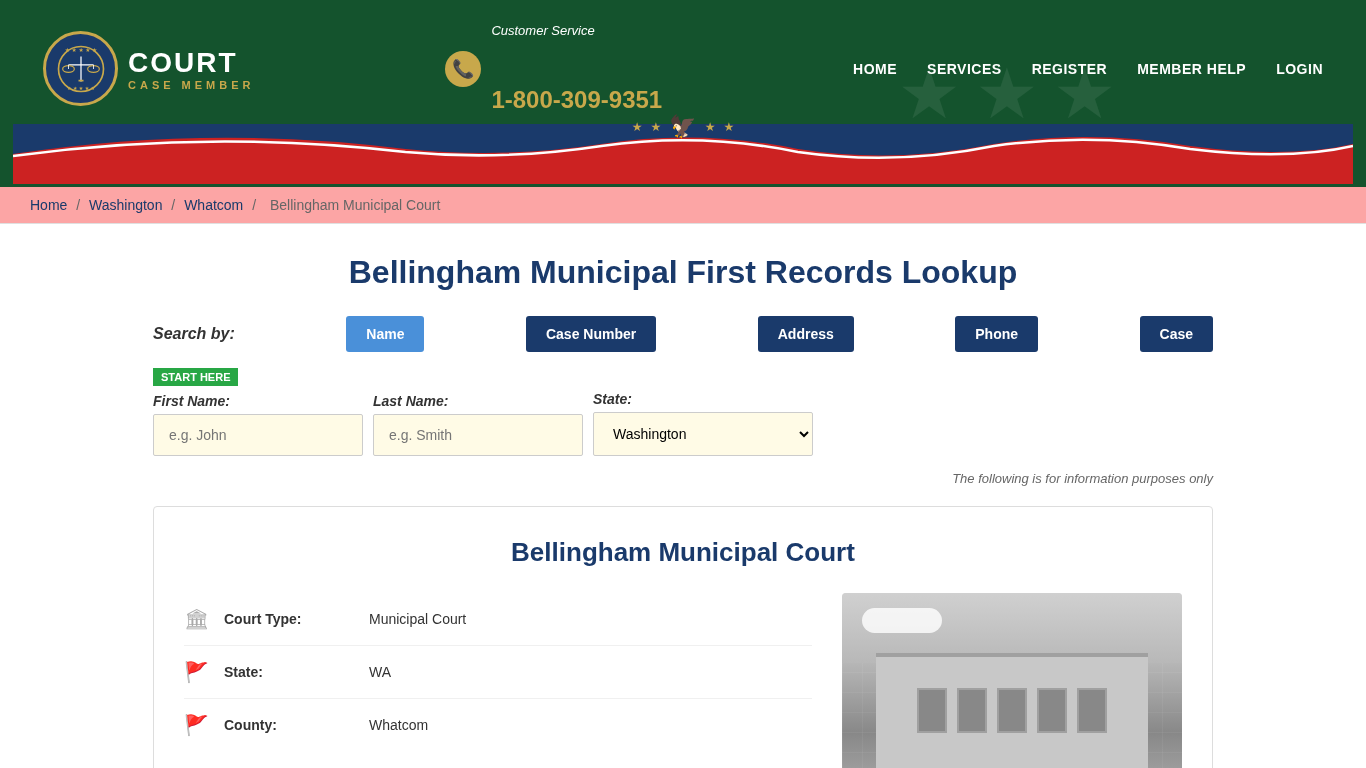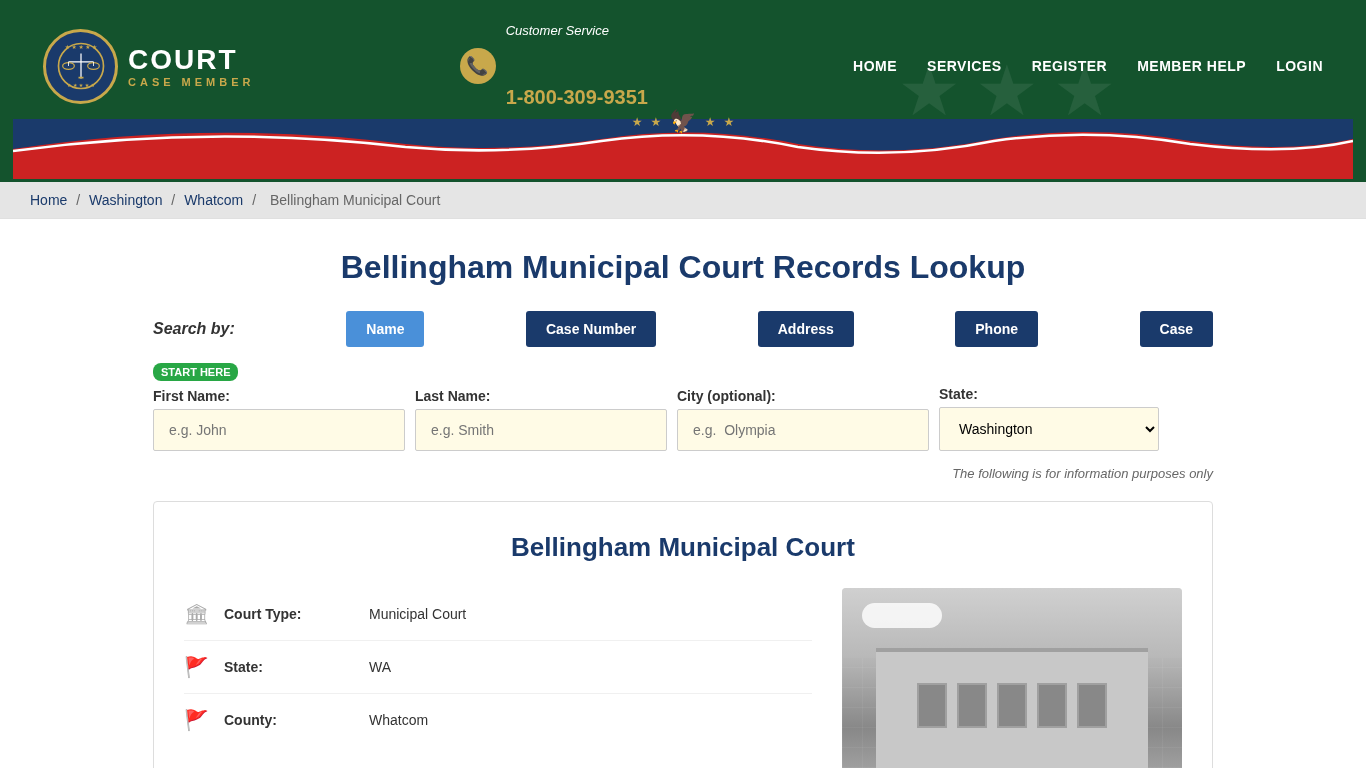--- a/index.html
+++ b/index.html
@@ -60,21 +60,21 @@
       width: 36px;
       height: 36px;
       border-radius: 50%;
       background: #c8a84b;
       display: flex;
       align-items: center;
       justify-content: center;
       font-size: 18px;
     }
     .customer-service { font-size: 13px; font-style: italic; }
-    .phone-number { font-size: 20px; font-weight: bold; color: #c8a84b; margin-top: 48px; }
+    .phone-number { font-size: 24px; font-weight: bold; color: #c8a84b; margin-top: 48px; }
 
     
     .main-nav {
       display: flex;
       gap: 30px;
       align-items: center;
     }
     .main-nav a {
       color: #fff;
       text-decoration: none;
@@ -108,21 +108,21 @@
     .stars-row {
       display: flex;
       gap: 8px;
       align-items: center;
       font-size: 12px;
       color: #c8a84b;
     }
 
     
     .breadcrumb {
-      background: #e5e5e5;
+      background: #fca5a5;
       border-bottom: 1px solid #e0e0e0;
       padding: 10px 30px;
       font-size: 14px;
     }
     .breadcrumb a { color: #1a3a6b; text-decoration: none; }
     .breadcrumb span { color: #666; margin: 0 5px; }
 
     
     .main-content {
       max-width: 1100px;
@@ -169,49 +169,50 @@
     }
 
     
     .start-here {
       display: inline-block;
       background: #28a745;
       color: #fff;
       font-size: 11px;
       font-weight: bold;
       padding: 3px 8px;
-      border-radius: 8px;
+      border-radius: 0;
       margin-bottom: 5px;
     }
 
     
     .search-form {
       display: flex;
       align-items: flex-end;
       gap: 10px;
       margin-bottom: 15px;
       flex-wrap: wrap;
     }
     .form-group {
       display: flex;
       flex-direction: column;
       gap: 5px;
     }
     .form-group label {
       font-size: 14px;
       font-weight: bold;
       color: #333;
+      font-style: italic;
     }
     .form-group input, .form-group select {
       padding: 12px 15px;
       border: 1px solid #ccc;
       font-size: 14px;
       background: #fffbe6;
       border-radius: 2px;
-      width: 252px;
+      width: 210px;
     }
     .form-group select {
       width: 220px;
     }
     .search-btn {
       background: #d9241a;
       color: #fff;
       border: none;
       padding: 12px 28px;
       font-size: 18px;
@@ -423,45 +424,41 @@
   <a href="#">Home</a>
   <span> / </span>
   <a href="#">Washington</a>
   <span> / </span>
   <a href="#">Whatcom</a>
   <span> / </span>
   <span>Bellingham Municipal Court</span>
 </div>
 
 <div class="main-content">
-  <h1 class="page-title">Bellingham Municipal Court Records Lookup</h1>
+  <h1 class="page-title">Bellingham Municipal First Records Lookup</h1>
 
   <div class="search-by-row">
     <span class="search-by-label">Search by:</span>
     <button class="tab-btn active">Name</button>
     <button class="tab-btn inactive">Case Number</button>
     <button class="tab-btn inactive">Address</button>
     <button class="tab-btn inactive">Phone</button>
     <button class="tab-btn inactive">Case</button>
   </div>
 
   <div>
     <span class="start-here">START HERE</span>
     <div class="search-form">
       <div class="form-group">
         <label>First Name:</label>
         <input type="text" placeholder="e.g. John" style="">
       </div>
       <div class="form-group">
         <label>Last Name:</label>
         <input type="text" placeholder="e.g. Smith" style="">
-      </div>
-      <div class="form-group">
-        <label>City (optional):</label>
-        <input type="text" placeholder="e.g.  Olympia" style="">
       </div>
       <div class="form-group">
         <label>State:</label>
         <select>
           <option value="Washington" selected="">Washington</option>
           <option>Alabama</option><option>Alaska</option><option>Arizona</option>
           <option>Arkansas</option><option>California</option><option>Colorado</option>
           <option>Connecticut</option><option>Delaware</option><option>Florida</option>
           <option>Georgia</option><option>Hawaii</option><option>Idaho</option>
           <option>Illinois</option><option>Indiana</option><option>Iowa</option>

